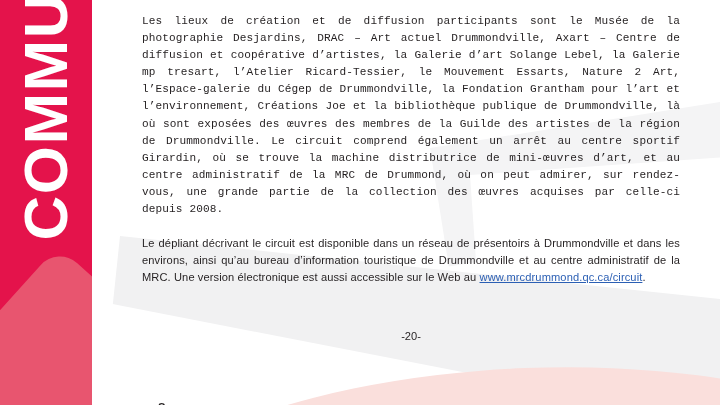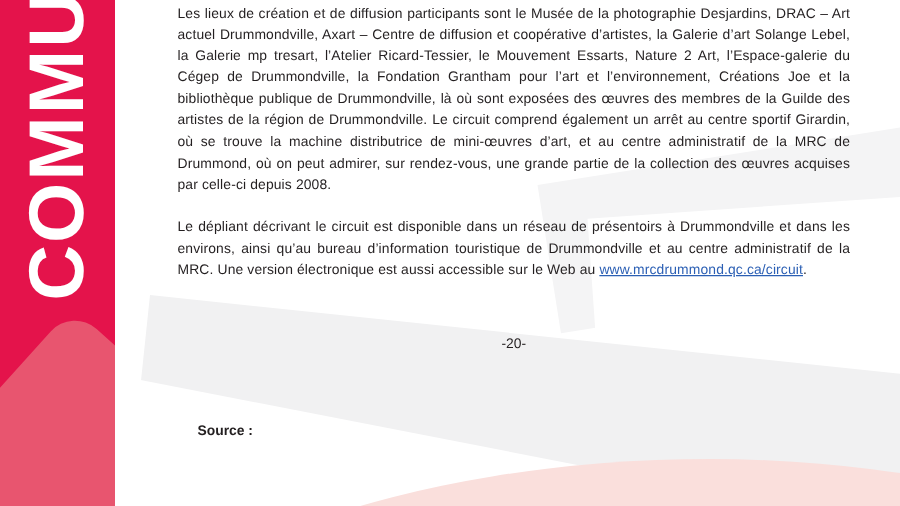--- a/index.html
+++ b/index.html
@@ -151,21 +151,21 @@
     z-index: 2;
   }
   p.body {
     margin: 0;
     font-size: 11.1px;
     line-height: 17.1px;
     text-align: justify;
     color: #231f20;
     letter-spacing: .01em;
   }
-  .para-1 { padding-top: 3px; }
+  .para-1 { padding-top: 13px; font-family: Liberation Mono, monospace; }
   .para-2 { padding-top: 17px; }
   .para-3 { padding-top: 17px; }
 
   a.weblink {
     color: #2b5fb4;
     text-decoration: underline;
   }
 
   .endmark {
     margin: 0;

